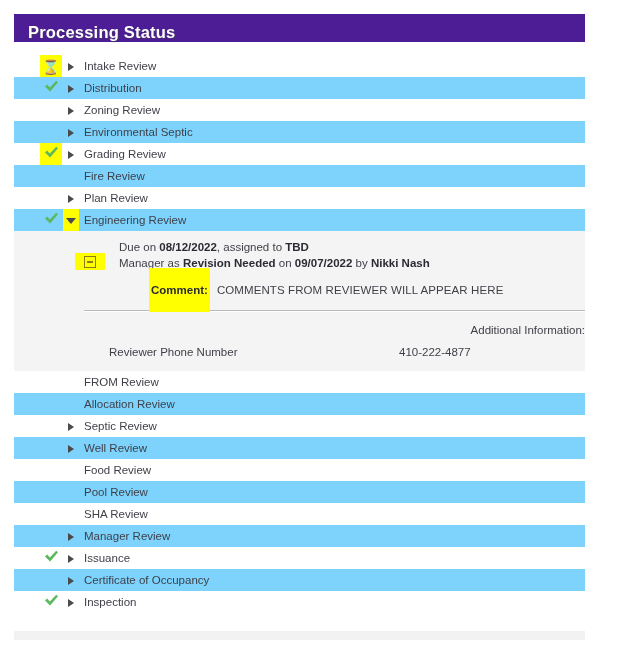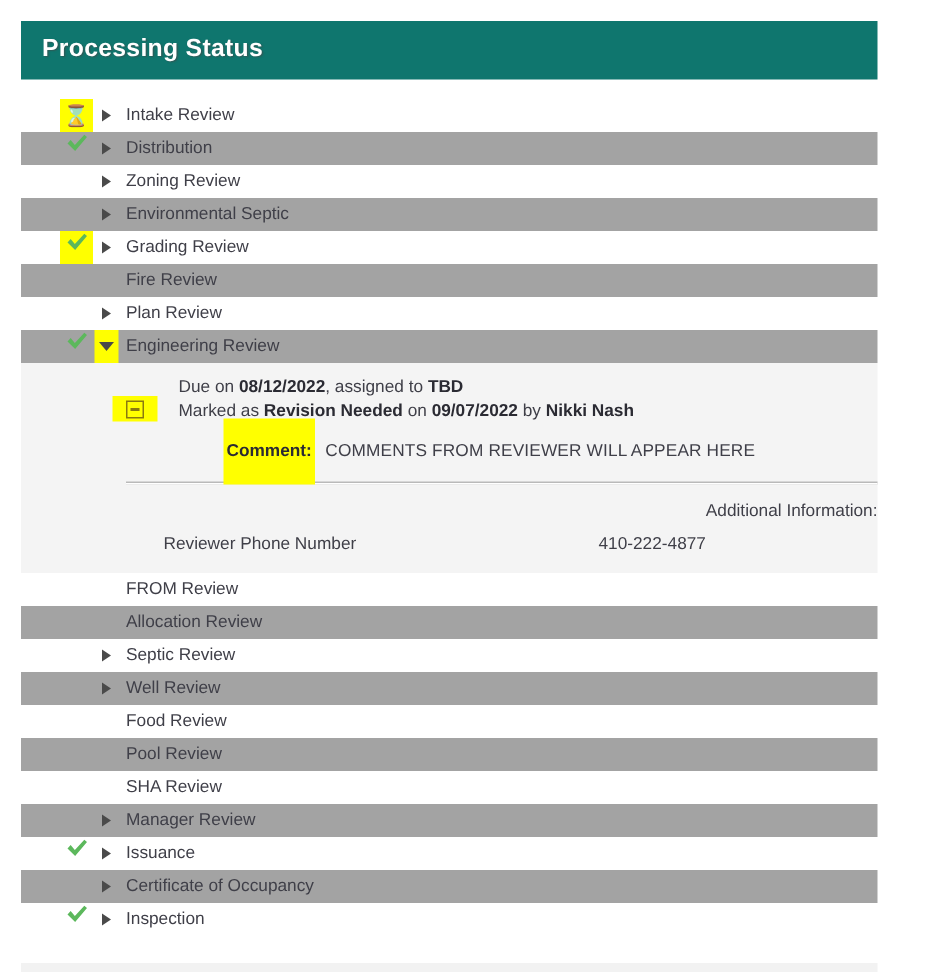--- a/index.html
+++ b/index.html
@@ -25,43 +25,43 @@
 
   .panel {
     position: absolute;
     left: 14px;
     top: 14px;
     width: 571px;
   }
 
   
   .panel-header {
-    background: #0f766e;
-    height: 39px;
+    background: #4c1d95;
+    height: 28px;
     line-height: 36px;
     padding: 0 0 0 14px;
     box-sizing: border-box;
   }
   .panel-header-title {
     color: #ffffff;
     font-size: 16.5px;
     font-weight: bold;
     letter-spacing: 0.2px;
     text-shadow: 1px 1px 1px rgba(70,70,70,0.55);
   }
 
   
   .rows { margin-top: 13px; }
 
   .row {
     position: relative;
     height: 22px;
     box-sizing: border-box;
   }
-  .row.band  { background: #a3a3a3; }
+  .row.band  { background: #7dd3fc; }
   .row.plain { background: #ffffff; }
 
   .row-label {
     position: absolute;
     left: 70px;
     top: 0;
     height: 22px;
     line-height: 22px;
     font-size: 11.5px;
     color: #3f3f48;
@@ -273,21 +273,21 @@
     <div class="detail">
       <div class="minus-box">
         <span class="minus-box-inner"></span>
       </div>
 
       <div class="detail-lines">
         <div>
           <span>Due on </span><b>08/12/2022</b><span>, assigned to </span><b>TBD</b>
         </div>
         <div>
-          <span>Marked as </span><b>Revision Needed</b><span> on </span><b>09/07/2022</b><span> by </span><b>Nikki Nash</b>
+          <span>Manager as </span><b>Revision Needed</b><span> on </span><b>09/07/2022</b><span> by </span><b>Nikki Nash</b>
         </div>
       </div>
 
       <div class="comment-line">
         <span class="comment-label">Comment:</span><span class="comment-text">COMMENTS FROM REVIEWER WILL APPEAR HERE</span>
       </div>
 
       <div class="detail-divider"></div>
 
       <div class="addl-title">Additional Information:</div>

